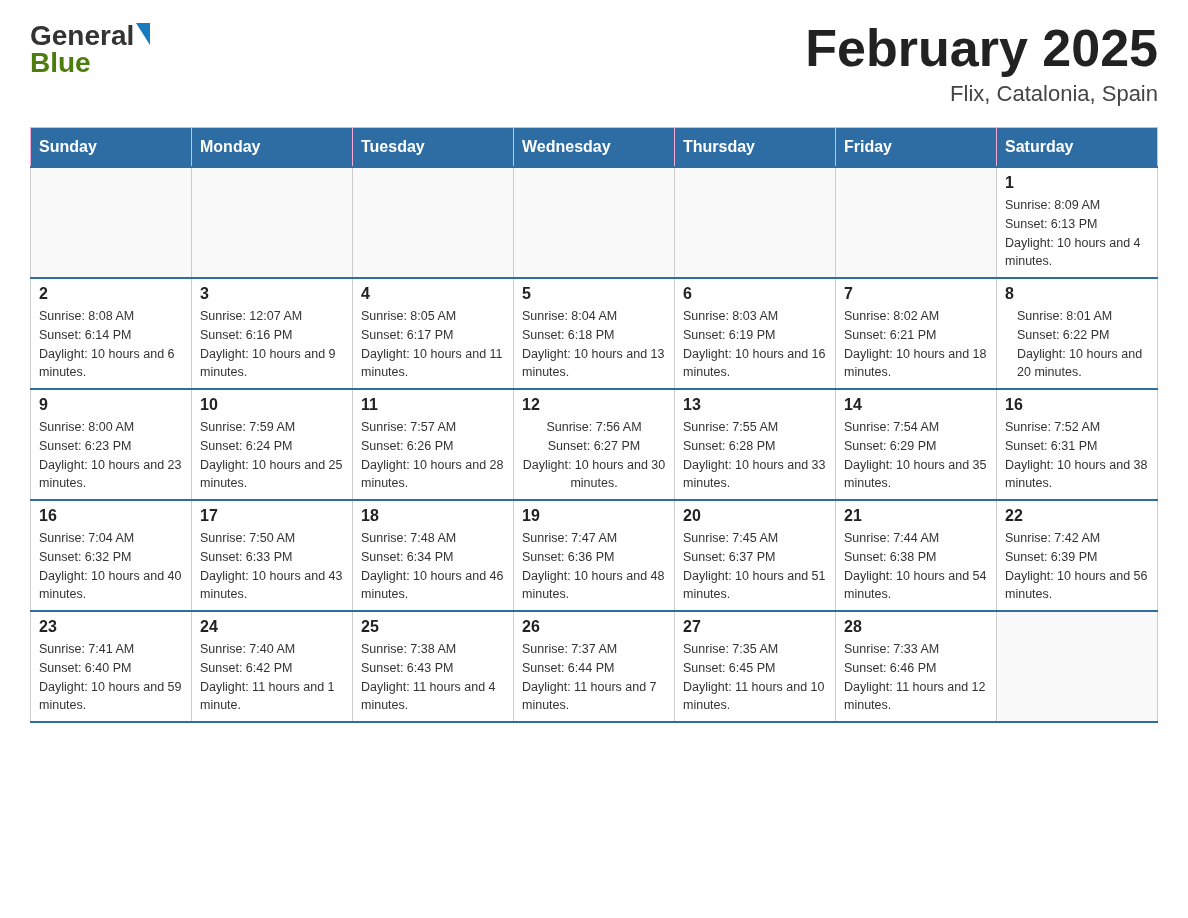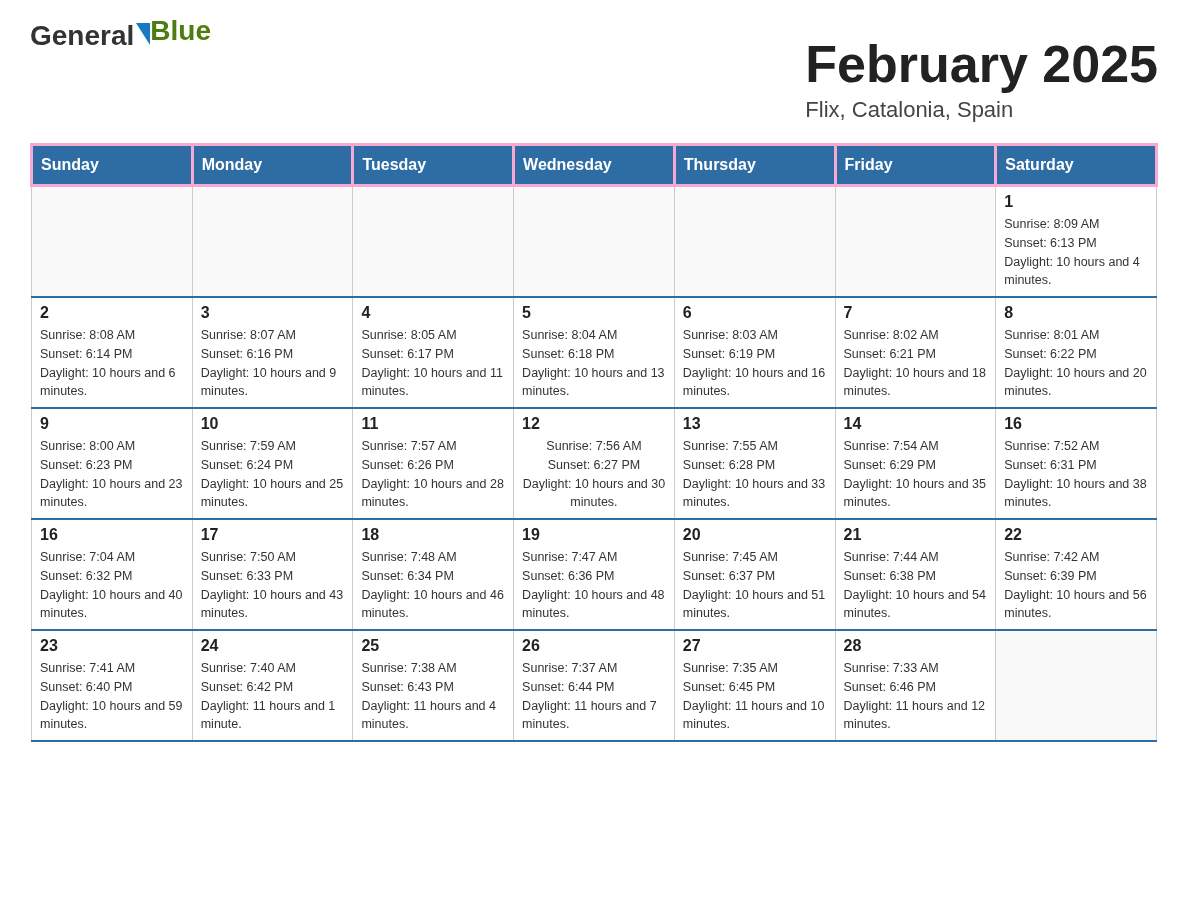--- a/index.html
+++ b/index.html
@@ -11,20 +11,21 @@
       padding: 20px 30px;
     }
     .header {
       display: flex;
       justify-content: space-between;
       align-items: flex-start;
       margin-bottom: 20px;
     }
     .logo {
       display: flex;
+      flex-direction: column;
       align-items: flex-start;
     }
     .logo-general {
       font-size: 28px;
       font-weight: bold;
       color: #333;
       display: flex;
       align-items: center;
     }
     .logo-triangle {
@@ -36,21 +37,21 @@
       margin-left: 2px;
       margin-top: -4px;
     }
     .logo-blue {
       font-size: 28px;
       font-weight: bold;
       color: #4d7c0f;
       margin-top: -5px;
     }
     .title-area {
-      margin-top: 16px;
+      text-align: right;
     }
     .month-title {
       font-size: 52px;
       font-weight: bold;
       color: #222;
       line-height: 1.1;
     }
     .location {
       font-size: 22px;
       color: #444;
@@ -60,21 +61,21 @@
       width: 100%;
       border-collapse: collapse;
     }
     .calendar th {
       background-color: #2e6da4;
       color: #fff;
       font-size: 16px;
       font-weight: bold;
       padding: 10px 8px;
       text-align: left;
-      border: 3px solid #f9a8d4;
+      border: 1px solid #f9a8d4;
     }
     .calendar td {
       vertical-align: top;
       border: 1px solid #ccc;
       padding: 6px 8px;
       width: calc(100% / 7);
       min-height: 110px;
       font-size: 13px;
       color: #333;
     }
@@ -146,21 +147,21 @@
       </tr>
       <tr class="week-row">
         <td>
           <span class="day-number">2</span>
           <div class="day-info" style="white-space: pre-line;">Sunrise: 8:08 AM
 Sunset: 6:14 PM
 Daylight: 10 hours and 6 minutes.</div>
         </td>
         <td>
           <span class="day-number">3</span>
-          <div class="day-info" style="white-space: pre-line;">Sunrise: 8:07 AM
+          <div class="day-info" style="white-space: pre-line;">Sunrise: 12:07 AM
 Sunset: 6:16 PM
 Daylight: 10 hours and 9 minutes.</div>
         </td>
         <td>
           <span class="day-number">4</span>
           <div class="day-info" style="white-space: pre-line;">Sunrise: 8:05 AM
 Sunset: 6:17 PM
 Daylight: 10 hours and 11 minutes.</div>
         </td>
         <td>
@@ -176,21 +177,21 @@
 Daylight: 10 hours and 16 minutes.</div>
         </td>
         <td>
           <span class="day-number">7</span>
           <div class="day-info" style="white-space: pre-line;">Sunrise: 8:02 AM
 Sunset: 6:21 PM
 Daylight: 10 hours and 18 minutes.</div>
         </td>
         <td>
           <span class="day-number">8</span>
-          <div class="day-info" style="white-space: pre-line;">Sunrise: 8:01 AM
+          <div class="day-info" style="white-space: pre-line; margin-left: 12px;">Sunrise: 8:01 AM
 Sunset: 6:22 PM
 Daylight: 10 hours and 20 minutes.</div>
         </td>
       </tr>
       <tr class="week-row">
         <td>
           <span class="day-number">9</span>
           <div class="day-info" style="white-space: pre-line;">Sunrise: 8:00 AM
 Sunset: 6:23 PM
 Daylight: 10 hours and 23 minutes.</div>

